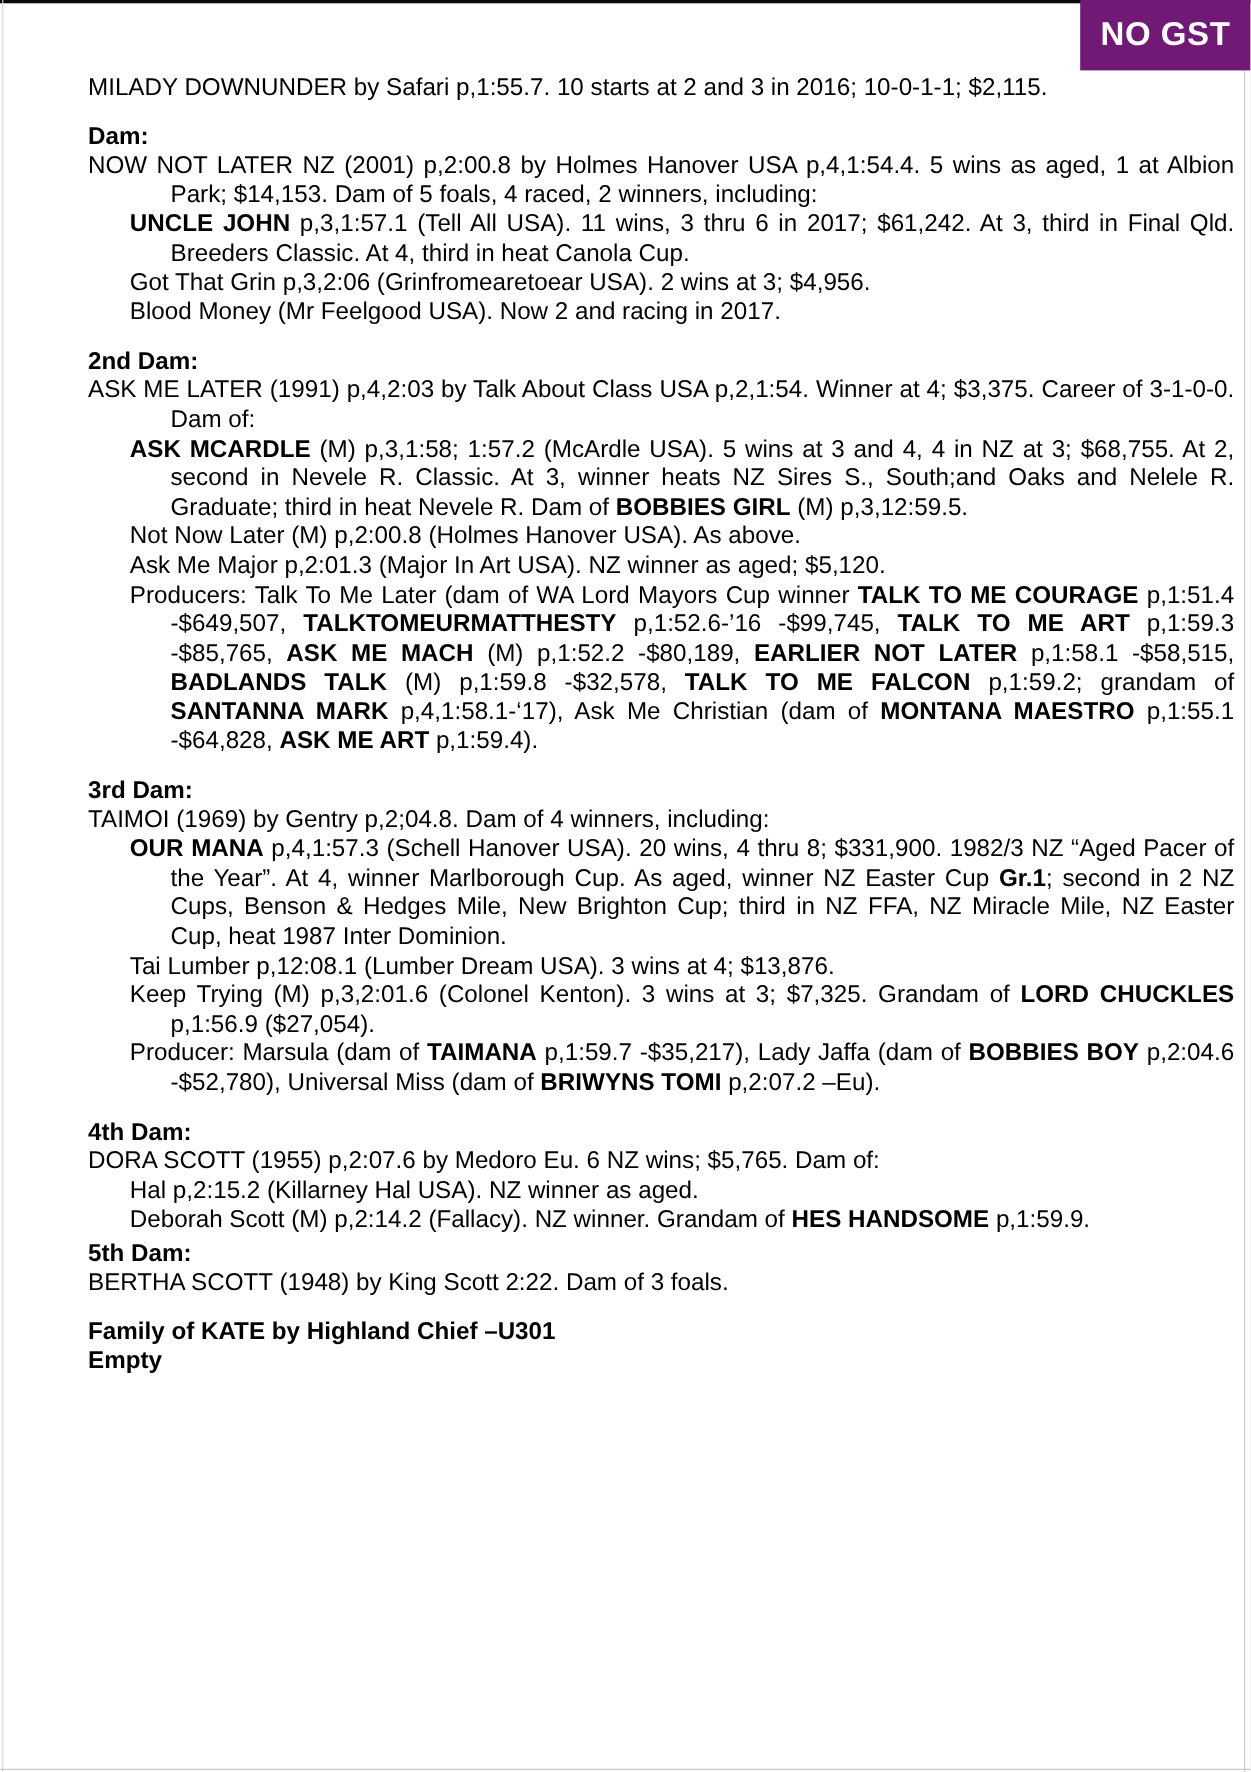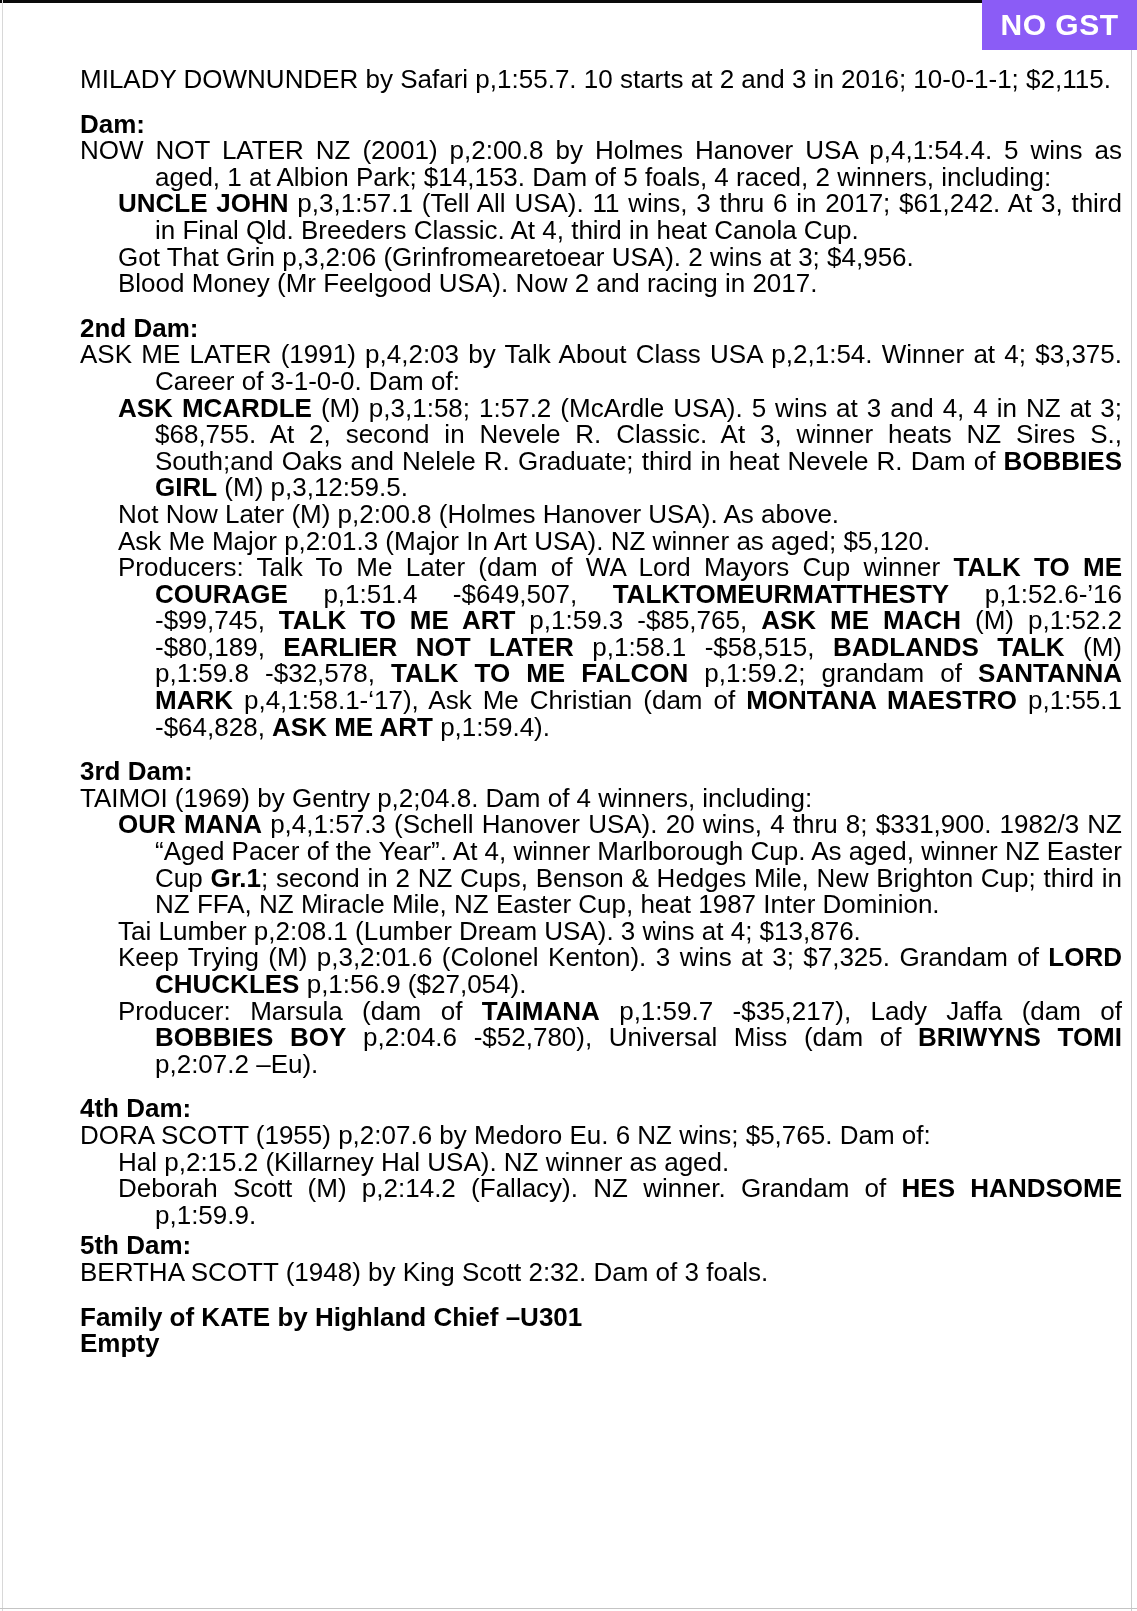--- a/index.html
+++ b/index.html
@@ -12,29 +12,29 @@
     color:#000;
     overflow:hidden;
   }
   .edge-top    { position:absolute; top:0; left:0; right:0; height:3px; background:#0a0a0a; }
   .edge-left   { position:absolute; left:2px; top:0; bottom:0; width:1px; background:#d8d8d8; }
   .edge-right  { position:absolute; right:5px; top:0; bottom:0; width:1px; background:#cccccc; }
   .edge-bottom { position:absolute; bottom:2px; left:0; right:0; height:1px; background:#c4c4c4; }
 
   .badge {
     position:absolute; top:0; right:0;
-    width:155px; height:50px;
-    background:#8b5cf6; color:#fff;
+    width:155px; height:64px;
+    background:#701a75; color:#fff;
     display:flex; align-items:center; justify-content:center;
     font-weight:bold; font-size:30px; letter-spacing:0.5px;
   }
 
   .content {
     position:absolute; left:80px; top:66px; width:1042px;
-    font-size:26px; line-height:26.6px;
+    font-size:22px; line-height:26.6px;
     text-align:justify;
   }
   .block { margin-top:18px; }
   .block:first-child { margin-top:0; }
   .block.tight { margin-top:4px; }
   .sec-h { font-weight:bold; }
   .p0 { padding-left:75px; text-indent:-75px; }
   .p1 { padding-left:75px; text-indent:-37px; }
   b { font-weight:bold; }
 </style>
@@ -67,32 +67,32 @@
         <div class="p0"><span>ASK ME LATER (1991) p,4,2:03 by Talk About Class USA p,2,1:54. Winner at 4; $3,375. Career of 3-1-0-0. Dam of:</span></div>
         <div class="p1"><b>ASK MCARDLE</b><span> (M) p,3,1:58; 1:57.2 (McArdle USA). 5 wins at 3 and 4, 4 in NZ at 3; $68,755. At 2, second in Nevele R. Classic. At 3, winner heats NZ Sires S., South;and Oaks and Nelele R. Graduate; third in heat Nevele R. Dam of </span><b>BOBBIES GIRL</b><span> (M) p,3,12:59.5.</span></div>
         <div class="p1"><span>Not Now Later (M) p,2:00.8 (Holmes Hanover USA). As above.</span></div>
         <div class="p1"><span>Ask Me Major p,2:01.3 (Major In Art USA). NZ winner as aged; $5,120.</span></div>
         <div class="p1"><span>Producers: Talk To Me Later (dam of WA Lord Mayors Cup winner </span><b>TALK TO ME COURAGE</b><span> p,1:51.4 -$649,507, </span><b>TALKTOMEURMATTHESTY</b><span> p,1:52.6-’16 -$99,745, </span><b>TALK TO ME ART</b><span> p,1:59.3 -$85,765, </span><b>ASK ME MACH</b><span> (M) p,1:52.2 -$80,189, </span><b>EARLIER NOT LATER</b><span> p,1:58.1 -$58,515, </span><b>BADLANDS TALK</b><span> (M) p,1:59.8 -$32,578, </span><b>TALK TO ME FALCON</b><span> p,1:59.2; grandam of </span><b>SANTANNA MARK</b><span> p,4,1:58.1-‘17), Ask Me Christian (dam of </span><b>MONTANA MAESTRO</b><span> p,1:55.1 -$64,828, </span><b>ASK ME ART</b><span> p,1:59.4).</span></div>
       </div>
       <div class="block">
         <div class="sec-h">3rd Dam:</div>
         <div class="p0"><span>TAIMOI (1969) by Gentry p,2;04.8. Dam of 4 winners, including:</span></div>
         <div class="p1"><b>OUR MANA</b><span> p,4,1:57.3 (Schell Hanover USA). 20 wins, 4 thru 8; $331,900. 1982/3 NZ “Aged Pacer of the Year”. At 4, winner Marlborough Cup. As aged, winner NZ Easter Cup </span><b>Gr.1</b><span>; second in 2 NZ Cups, Benson &amp; Hedges Mile, New Brighton Cup; third in NZ FFA, NZ Miracle Mile, NZ Easter Cup, heat 1987 Inter Dominion.</span></div>
-        <div class="p1"><span>Tai Lumber p,2:08.1 (Lumber Dream USA). 3 wins at 4; $13,876.</span></div>
+        <div class="p1"><span>Tai Lumber p,12:08.1 (Lumber Dream USA). 3 wins at 4; $13,876.</span></div>
         <div class="p1"><span>Keep Trying (M) p,3,2:01.6 (Colonel Kenton). 3 wins at 3; $7,325. Grandam of </span><b>LORD CHUCKLES</b><span> p,1:56.9 ($27,054).</span></div>
         <div class="p1"><span>Producer: Marsula (dam of </span><b>TAIMANA</b><span> p,1:59.7 -$35,217), Lady Jaffa (dam of </span><b>BOBBIES BOY</b><span> p,2:04.6 -$52,780), Universal Miss (dam of </span><b>BRIWYNS TOMI</b><span> p,2:07.2 –Eu).</span></div>
       </div>
       <div class="block">
         <div class="sec-h">4th Dam:</div>
         <div class="p0"><span>DORA SCOTT (1955) p,2:07.6 by Medoro Eu. 6 NZ wins; $5,765. Dam of:</span></div>
         <div class="p1"><span>Hal p,2:15.2 (Killarney Hal USA). NZ winner as aged.</span></div>
         <div class="p1"><span>Deborah Scott (M) p,2:14.2 (Fallacy). NZ winner. Grandam of </span><b>HES HANDSOME</b><span> p,1:59.9.</span></div>
       </div>
       <div class="block tight">
         <div class="sec-h">5th Dam:</div>
-        <div class="p0"><span>BERTHA SCOTT (1948) by King Scott 2:32. Dam of 3 foals.</span></div>
+        <div class="p0"><span>BERTHA SCOTT (1948) by King Scott 2:22. Dam of 3 foals.</span></div>
       </div>
       <div class="block">
         <div class="p0"><b>Family of KATE by Highland Chief –U301</b></div>
         <div class="p0"><b>Empty</b></div>
       </div>
     </div>
 </div>
 
 </body></html>

